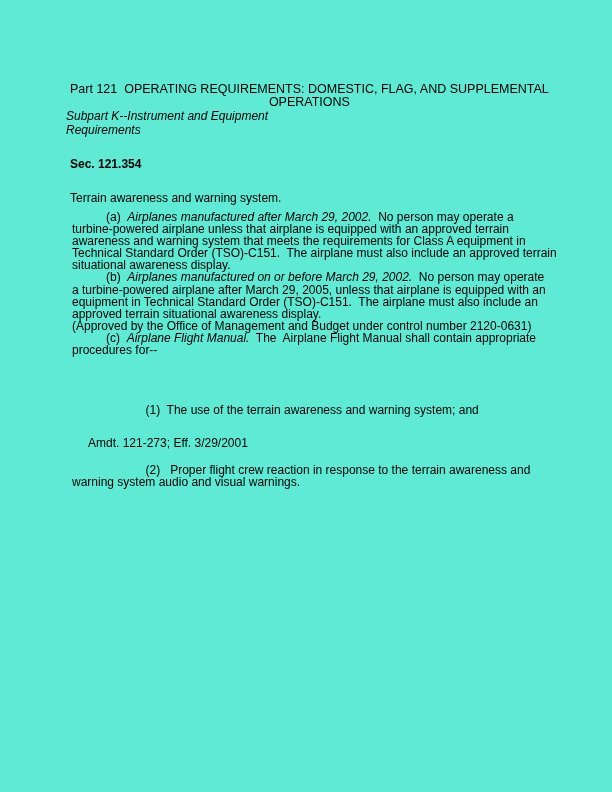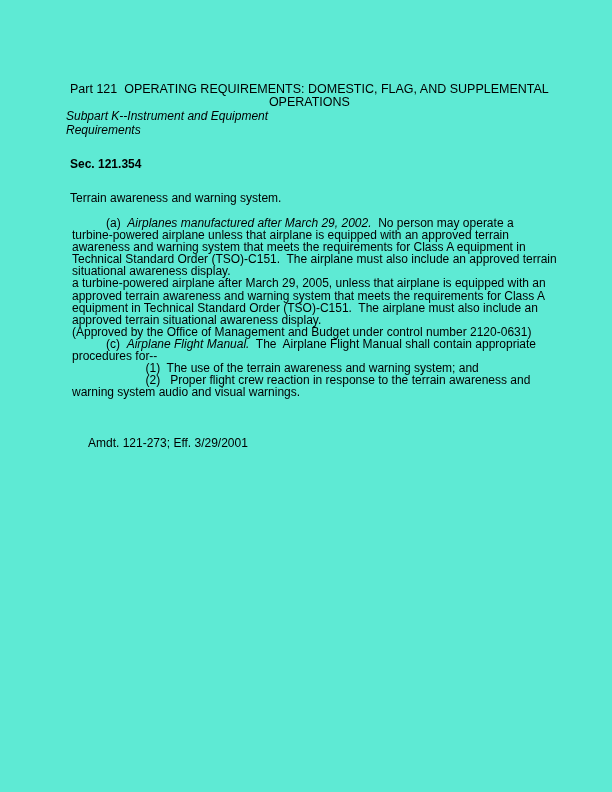--- a/index.html
+++ b/index.html
@@ -24,30 +24,30 @@
     line-height: 13.5px;
   }
   .subpart-block {
     left: 66px;
     top: 108.5px;
     line-height: 14px;
     font-style: italic;
   }
   .sec-number  { left: 70px; top: 158px;   line-height: 12.1px; font-weight: bold; }
   .sec-title   { left: 70px; top: 192px; line-height: 12.1px; }
-  .body-block  { left: 70px; top: 217px; }
+  .body-block  { left: 70px; top: 211px; }
   .amendment   { left: 88px; top: 436.5px; line-height: 12.1px; }
   .line {
     height: 12.1px;
     line-height: 12.1px;
     white-space: pre;
   }
   .ind0 { padding-left: 2px; }
   .ind1 { padding-left: 36px; }
-  .ind2 { padding-left: 75.5px; }
+  .ind2 { padding-left: 75.5px; margin-top: 48px; }
   .it { font-style: italic; }
 </style>
 </head>
 <body>
 
 <div class="page">
 
   <div class="block title-block">
     <div class="txt">Part 121  OPERATING REQUIREMENTS: DOMESTIC, FLAG, AND SUPPLEMENTAL</div>
     <div class="txt">OPERATIONS</div>
@@ -61,22 +61,22 @@
   <div class="block sec-number txt">Sec. 121.354</div>
 
   <div class="block sec-title txt">Terrain awareness and warning system.</div>
 
   <div class="block body-block">
       <div class="line ind1"><span>(a)  </span><span class="it">Airplanes manufactured after March 29, 2002.</span><span>  No person may operate a</span></div>
       <div class="line ind0"><span>turbine-powered airplane unless that airplane is equipped with an approved terrain</span></div>
       <div class="line ind0"><span>awareness and warning system that meets the requirements for Class A equipment in</span></div>
       <div class="line ind0"><span>Technical Standard Order (TSO)-C151.  The airplane must also include an approved terrain</span></div>
       <div class="line ind0"><span>situational awareness display.</span></div>
+      <div class="line ind1"><span>(b)  </span><span class="it">Airplanes manufactured on or before March 29, 2002.</span><span>  No person may operate</span></div>
       <div class="line ind0"><span>a turbine-powered airplane after March 29, 2005, unless that airplane is equipped with an</span></div>
-      <div class="line ind0"><span>approved terrain awareness and warning system that meets the requirements for Class A</span></div>
       <div class="line ind0"><span>equipment in Technical Standard Order (TSO)-C151.  The airplane must also include an</span></div>
       <div class="line ind0"><span>approved terrain situational awareness display.</span></div>
       <div class="line ind0"><span>(Approved by the Office of Management and Budget under control number 2120-0631)</span></div>
       <div class="line ind1"><span>(c)  </span><span class="it">Airplane Flight Manual.</span><span>  The  Airplane Flight Manual shall contain appropriate</span></div>
       <div class="line ind0"><span>procedures for--</span></div>
       <div class="line ind2"><span>(1)  The use of the terrain awareness and warning system; and</span></div>
       <div class="line ind2"><span>(2)   Proper flight crew reaction in response to the terrain awareness and</span></div>
       <div class="line ind0"><span>warning system audio and visual warnings.</span></div>
     </div>
 

